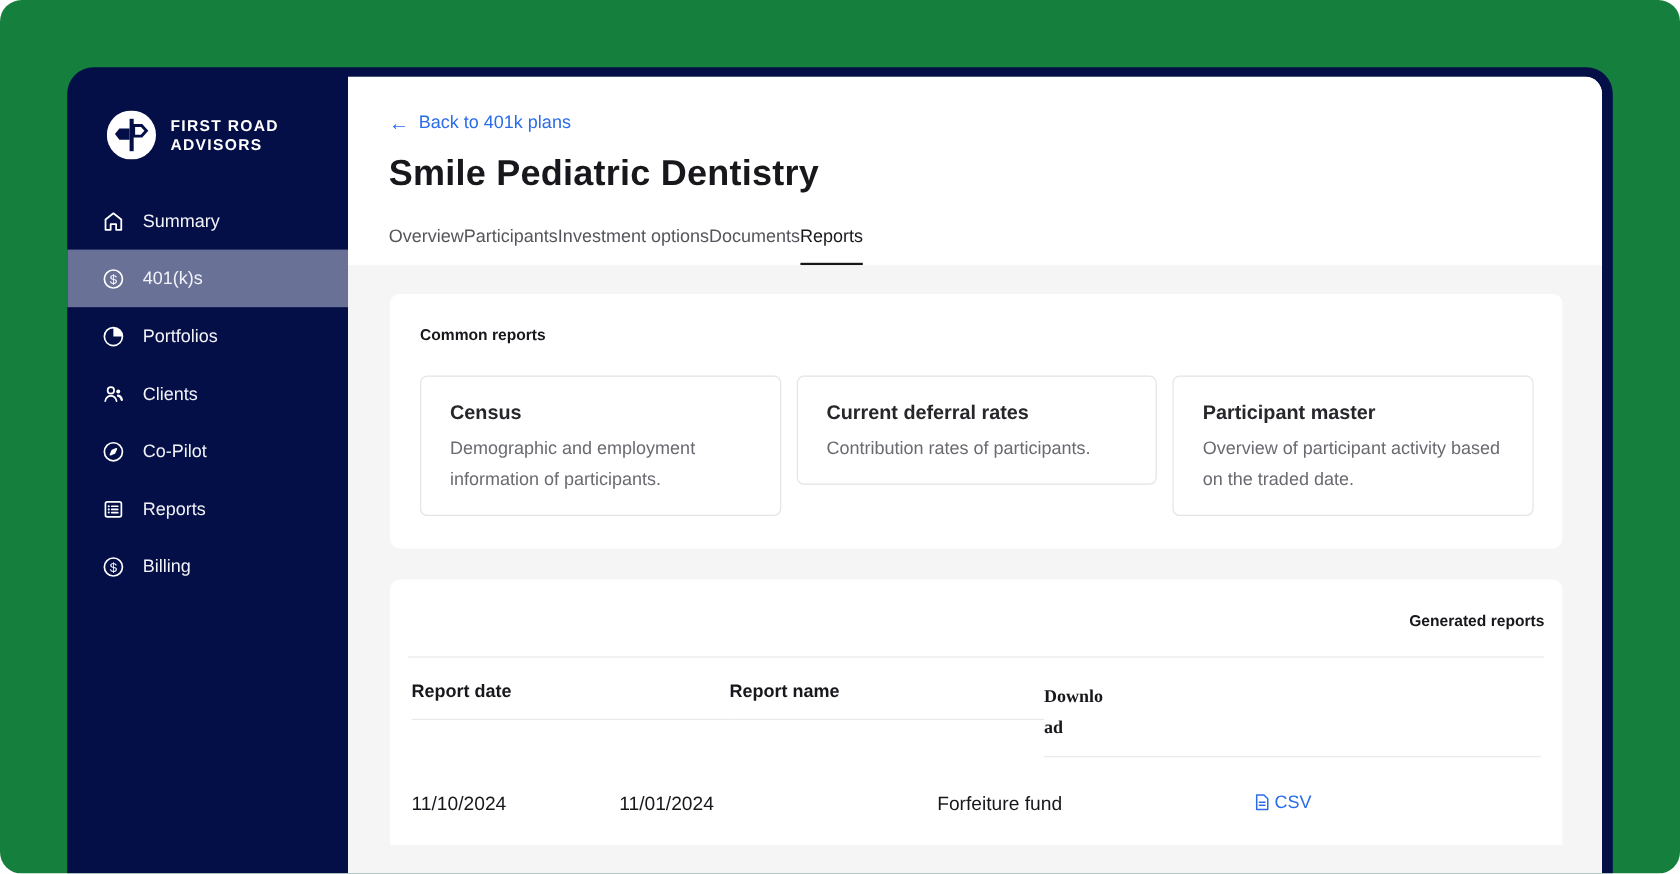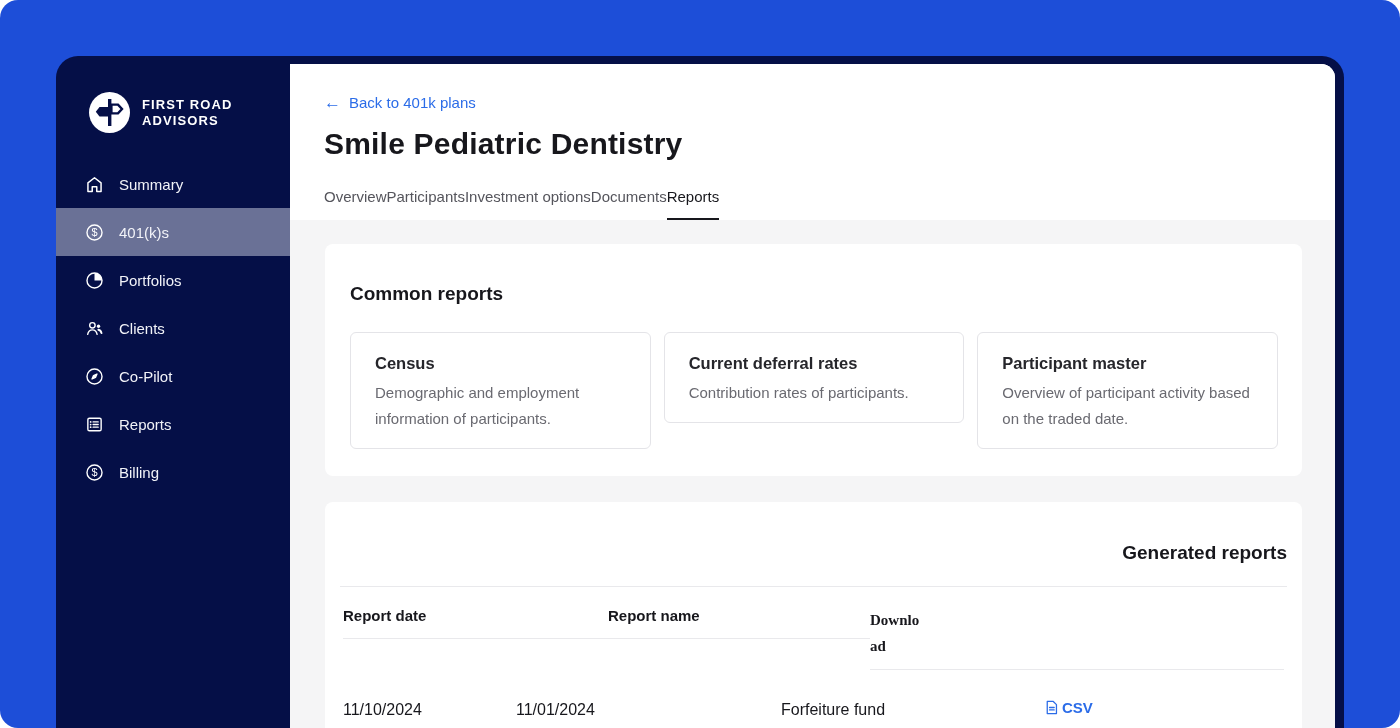--- a/index.html
+++ b/index.html
@@ -1,19 +1,19 @@
 <!DOCTYPE html>
 <html><head>
 <meta charset="utf-8">
 <style>
   * { margin:0; padding:0; box-sizing:border-box; }
   html,body { background:#ffffff; font-family:"Liberation Sans", sans-serif; }
   .stage {
     position:relative; width:1400px; height:728px;
-    background:#1d4ed8; border-radius:18px; overflow:hidden;
+    background:#15803d; border-radius:18px; overflow:hidden;
   }
   
   .window {
     position:absolute; left:56px; top:56px; right:56px; bottom:0;
     background:#050F47; border-radius:22px 22px 0 0;
     display:flex; overflow:hidden;
   }
   
   .sidebar { width:234px; flex:none; color:#ffffff; }
   .brand { display:flex; align-items:center; gap:12px; padding:36px 0 0 33px; }
@@ -44,21 +44,21 @@
     font-size:15px; color:#55555C; padding-bottom:13px;
     border-bottom:2px solid transparent; cursor:pointer; white-space:nowrap;
   }
   .tab.active { color:#17171C; border-bottom-color:#17171C; }
   
   .content { flex:1; background:#F5F5F6; padding:24px 33px 0 35px; overflow:hidden; }
   .panel { background:#ffffff; border-radius:8px; }
   
   .panel-common { padding:26px 24px 27px 25px; }
   .panel-common-head { display:flex; align-items:center; justify-content:space-between; }
-  .section-heading { font-size:19px; font-weight:700; color:#17171C;margin-top:13px; }
+  .section-heading { font-size:13px; font-weight:700; color:#17171C; }
   .run-btn {
     background:#2B6CE8; color:#ffffff; border:none; border-radius:6px;
     font-family:inherit; font-size:16px; font-weight:700;
     padding:14px 25px; cursor:pointer;
   }
   .report-cards { display:flex; gap:13px; margin-top:27px; align-items:flex-start; }
   .report-card {
     flex:1; border:1px solid #E4E4E8; border-radius:6px;
     padding:21px 24px 16px; background:#ffffff; cursor:pointer;
   }
@@ -77,21 +77,21 @@
   .gth {
     font-size:15px; font-weight:700; color:#17171C;
     padding:20px 0 14px; border-bottom:1px solid #E9E9EC;
   }
   .gth-download { padding-bottom:10px;font-family:Liberation Serif, serif; }
   .gth-download .wrap { display:block; width:52px; word-break:break-all; line-height:26px; }
   .gtable-row { display:flex; align-items:center; }
   .gtd { font-size:16px; color:#17171C; padding:29px 0 22px; }
   .csv-link {
     display:inline-flex; gap:2px;
-    color:#2B6CE8; font-size:15px; cursor:pointer; text-decoration:none;font-weight:bold;
+    color:#2B6CE8; font-size:15px; cursor:pointer; text-decoration:none;
   }
   .csv-doc-icon { width:17px; height:17px; display:block; }
 </style>
 </head>
 <body>
 
 <div class="stage">
   <div class="window">
 
     <div class="sidebar">

